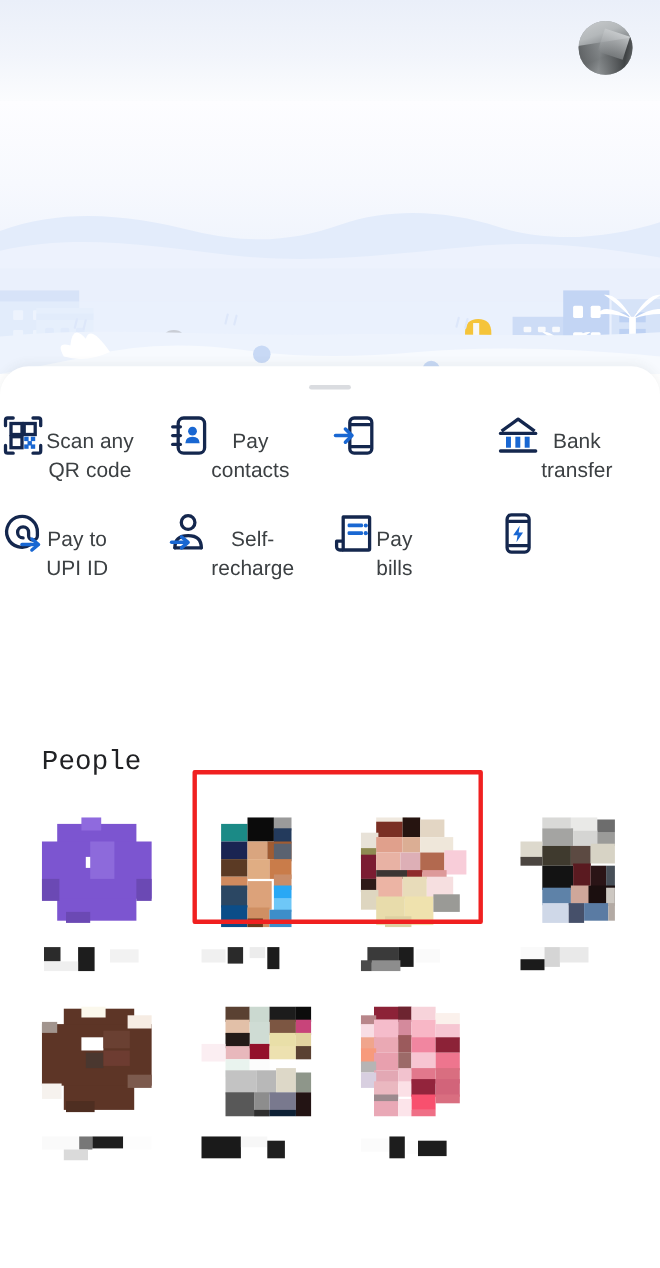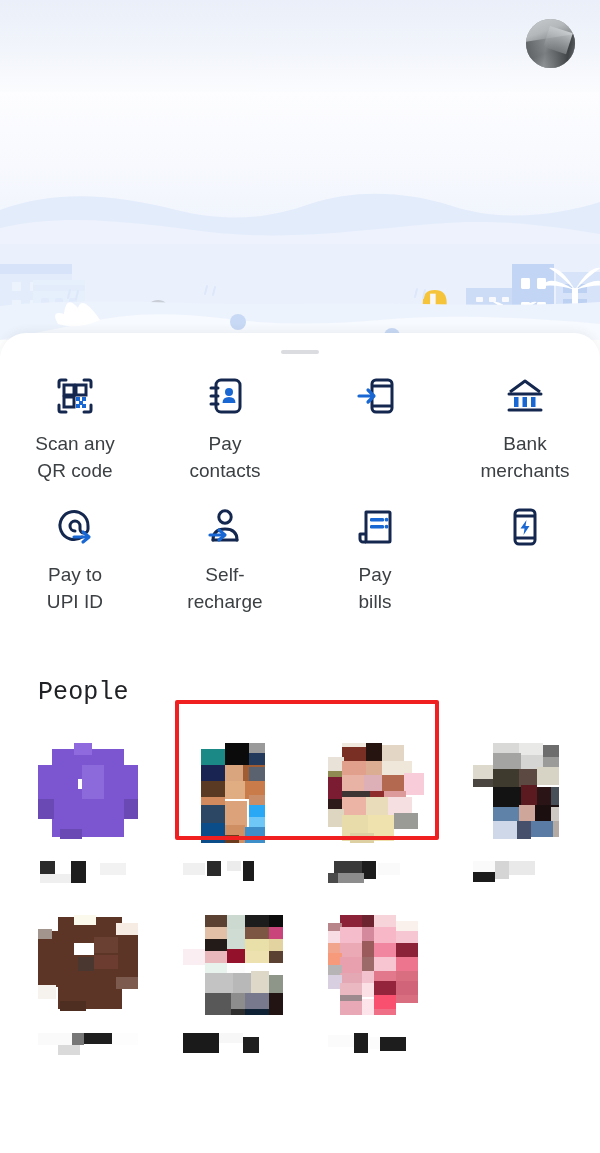--- a/index.html
+++ b/index.html
@@ -113,22 +113,21 @@
   }
   .action-row {
     display: flex;
     width: 600px;
   }
   .action-row.row2 { margin-top: 14px; }
 
   .action-cell {
     width: 150px;
     display: flex;
-    flex-direction: column;
-    align-items: center;
+    flex-direction: row;
     padding-top: 8px;
     cursor: pointer;
   }
   .action-icon {
     width: 42px; height: 42px;
     display: flex; align-items: center; justify-content: center;
   }
   .action-label {
     margin-top: 13px;
     font-size: 19px;
@@ -428,21 +427,21 @@
               <line x1="4" y1="18" x2="36" y2="18" stroke="#14274e" stroke-width="3" stroke-linecap="round"></line>
               <g fill="#1967d2">
                 <rect x="9" y="21" width="4.5" height="10"></rect>
                 <rect x="17.5" y="21" width="4.5" height="10"></rect>
                 <rect x="26" y="21" width="4.5" height="10"></rect>
               </g>
               <line x1="4" y1="34" x2="36" y2="34" stroke="#14274e" stroke-width="3" stroke-linecap="round"></line>
             </svg>
           </span>
           <span class="action-label">Bank
-merchants</span>
+transfer</span>
         </div>
       </div>
 
       <div class="action-row row2">
 
         <div class="action-cell">
           <span class="action-icon">
             <svg width="40" height="40" viewBox="0 0 40 40">
               <path d="M27 30 a14 14 0 1 1 6 -11 v3 a4 4 0 0 1 -8 0 v-3 a5 5 0 1 0 -5 5" fill="none" stroke="#14274e" stroke-width="3" stroke-linecap="round"></path>
               <g stroke="#1967d2" stroke-width="3.2" stroke-linecap="round" stroke-linejoin="round" fill="none">

